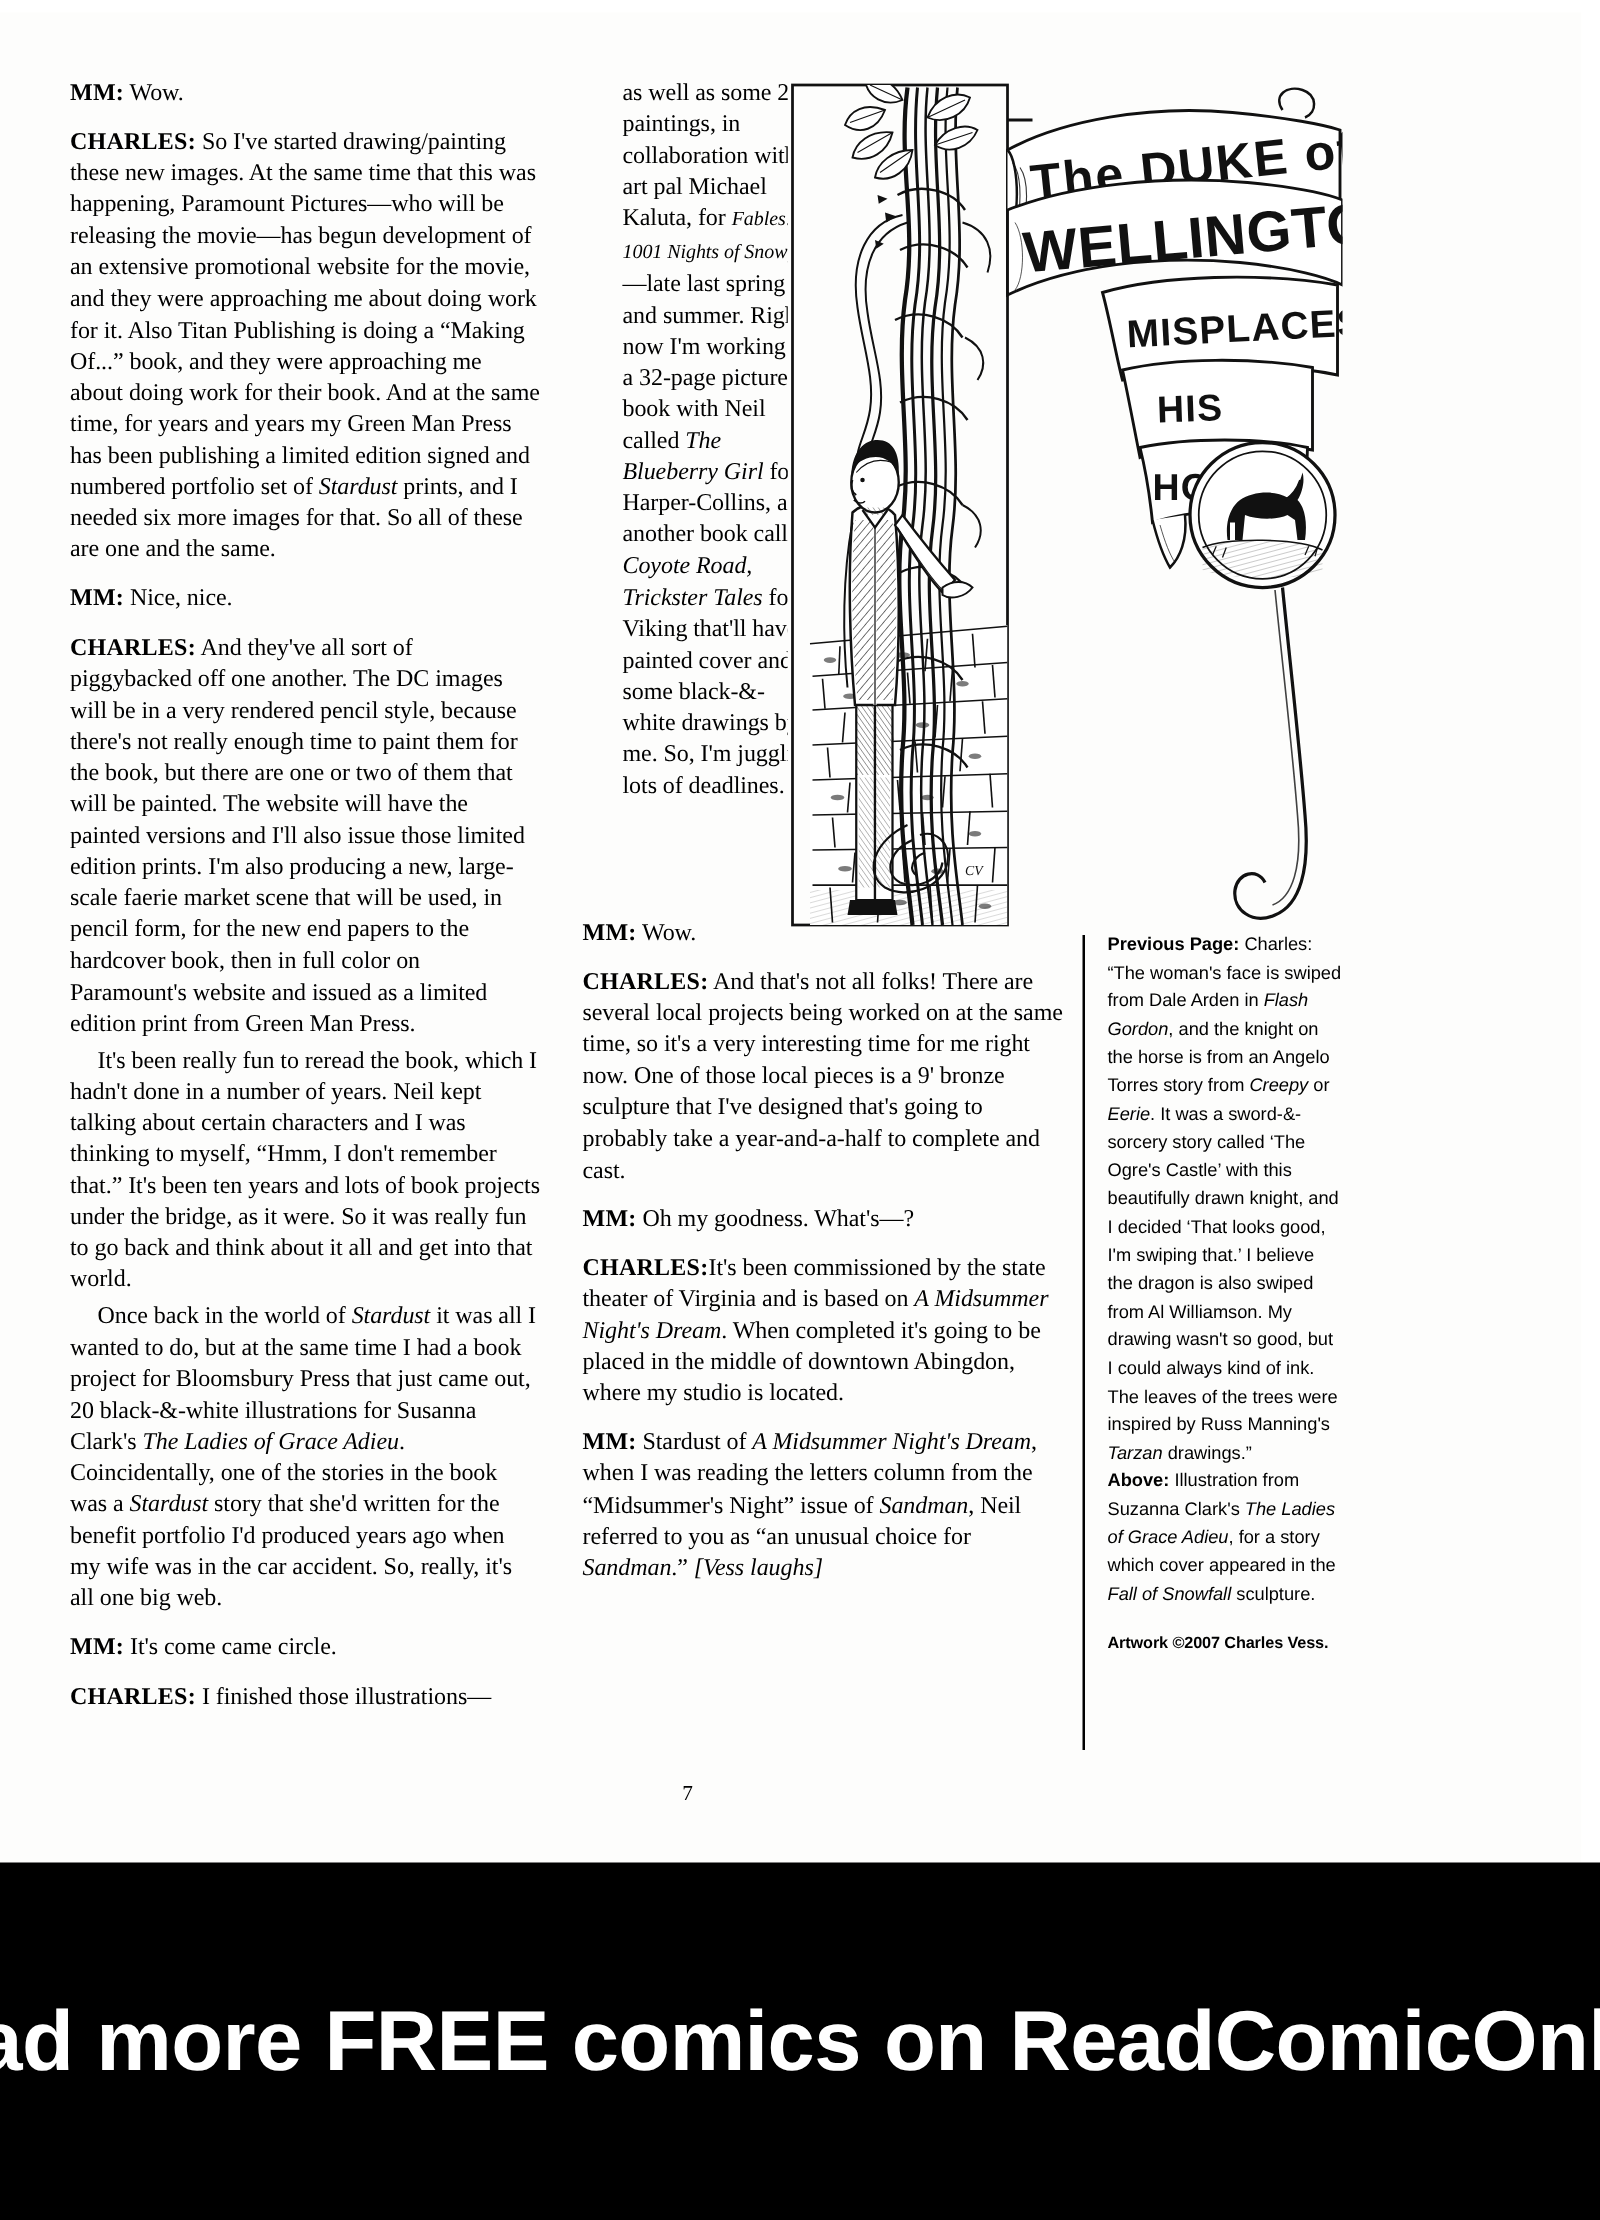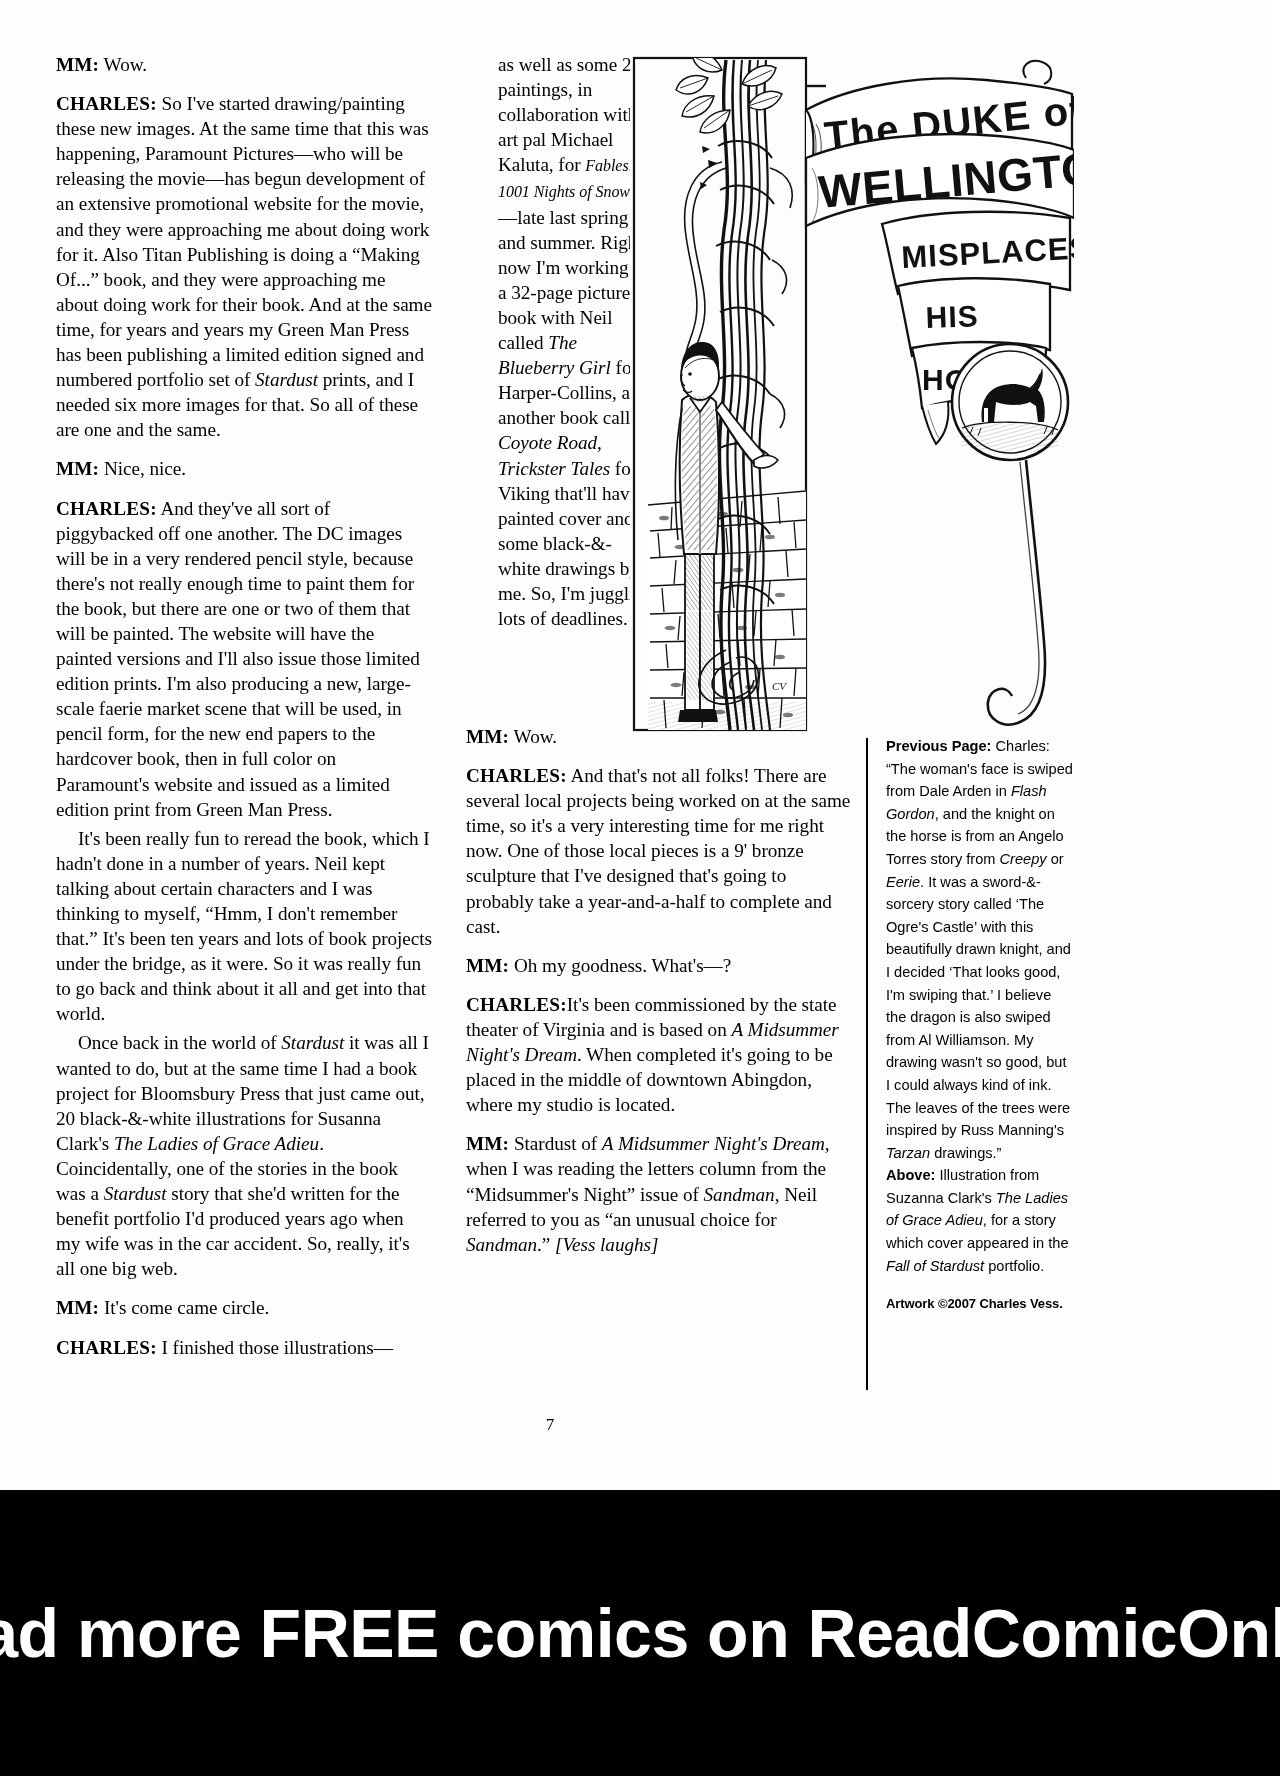--- a/index.html
+++ b/index.html
@@ -10,21 +10,21 @@
     background: #ffffff;
     font-family: "Liberation Serif", "DejaVu Serif", serif;
     color: #000;
     overflow: hidden;
     position: relative;
   }
 
   
   #page {
     position: absolute;
-    left: 0; top: 0;
+    left: 0; top: 10px;
     width: 1265px;
     height: 1490px;
     background: #fdfdfc;
   }
 
   
   .col { position: absolute; }
 
   #col1 { left: 56px;  top: 52px;  width: 376px; }
   #col2 { left: 466px; top: 52px;  width: 386px; }
@@ -464,21 +464,21 @@
   </div>
 
   <div id="sidebar-rule"></div>
 
   <div class="col" id="sidebar">
     <p>
       <span class="lead">Previous Page:</span><span> Charles: “The woman's face is swiped from Dale Arden in </span><span class="ital">Flash Gordon</span><span>, and the knight on the horse is from an Angelo Torres story from </span><span class="ital">Creepy</span><span> or </span><span class="ital">Eerie</span><span>. It was a sword-&amp;-sorcery story called ‘The Ogre's Castle’ with this beautifully drawn knight, and I decided ‘That looks good, I'm swiping that.’ I believe the dragon is also swiped from Al Williamson. My drawing wasn't so good, but I could always kind of ink. The leaves of the trees were inspired by Russ Manning's </span><span class="ital">Tarzan</span><span> drawings.”</span>
     </p>
 
     <p>
-      <span class="lead">Above:</span><span> Illustration from Suzanna Clark's </span><span class="ital">The Ladies of Grace Adieu</span><span>, for a story which cover appeared in the </span><span class="ital">Fall of Stardust</span><span> portfolio.</span>
+      <span class="lead">Above:</span><span> Illustration from Suzanna Clark's </span><span class="ital">The Ladies of Grace Adieu</span><span>, for a story which cover appeared in the </span><span class="ital">Fall of Snowfall</span><span> sculpture.</span>
     </p>
 
     <p class="credit">Artwork ©2007 Charles Vess.</p>
   </div>
 
   <div id="folio">7</div>
 </div>
 
 <div id="banner">
   <div id="banner-text">Read more FREE comics on ReadComicOnline</div>

